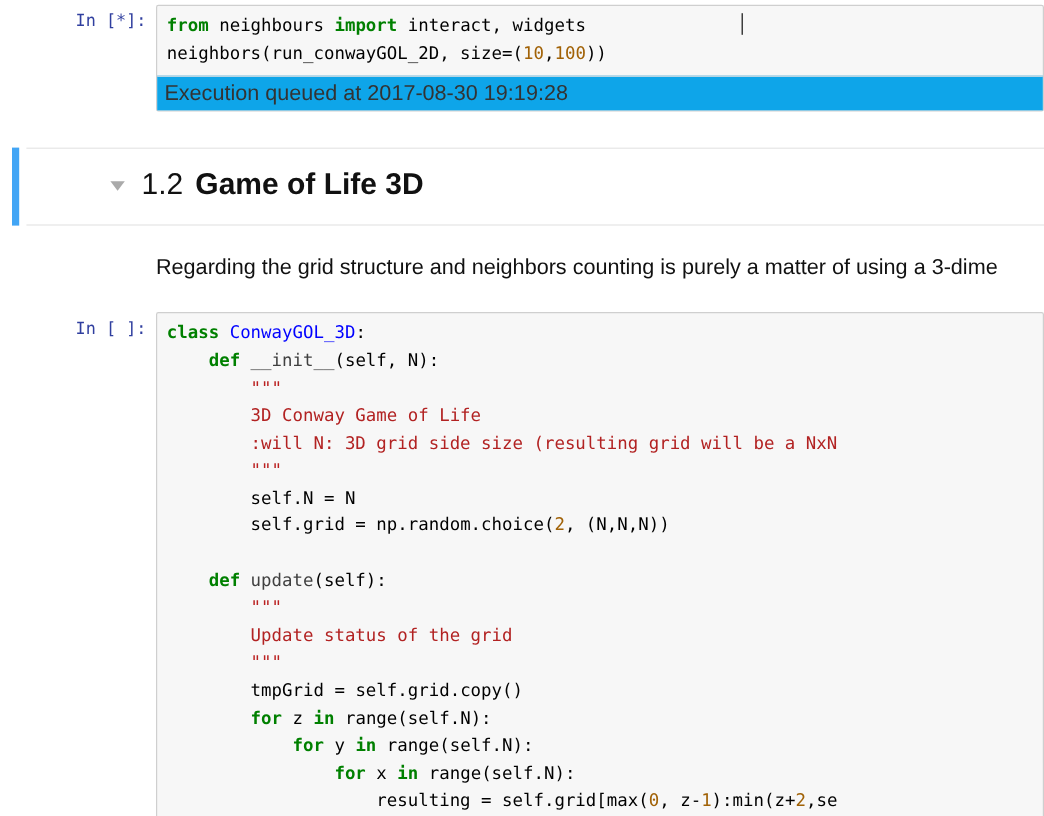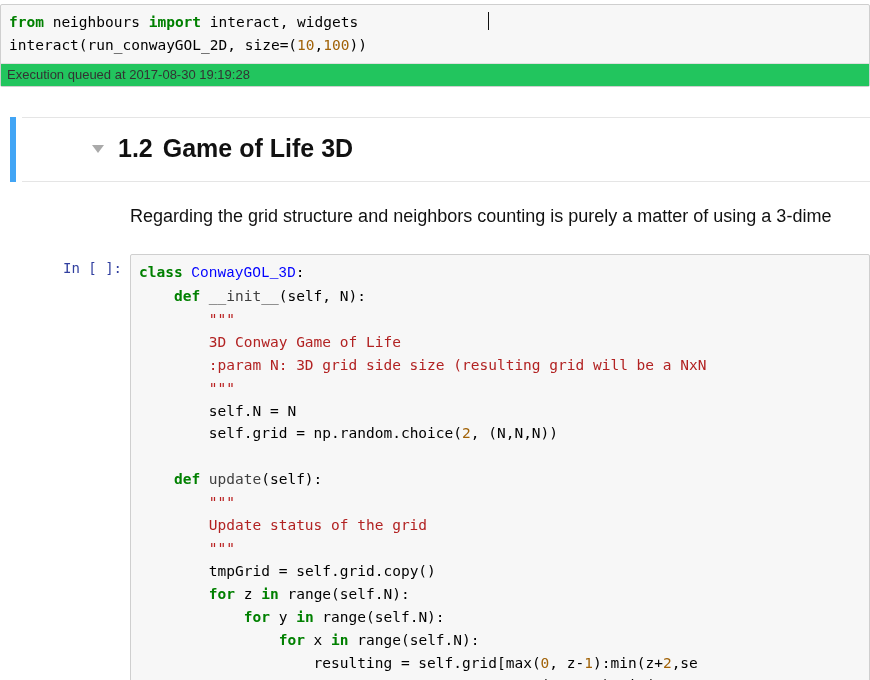--- a/index.html
+++ b/index.html
@@ -39,22 +39,22 @@
   .code-block {
     font-family: Menlo, Consolas, "DejaVu Sans Mono", monospace;
     font-size: 14.5px;
     line-height: 1.58;
     white-space: pre;
     padding: 6px 8px 6px 8px;
     overflow: hidden;
   }
   .queued-bar {
     border-top: 1px solid #e0e0e0;
-    background: #22c55e;
-    font-size: 13px;
+    background: #0ea5e9;
+    font-size: 18px;
     color: #333;
     padding: 3px 6px 4px 6px;
     font-family: "Helvetica Neue", Helvetica, Arial, sans-serif;
   }
   
   .heading-cell {
     margin-top: 30px;
     position: relative;
   }
   .heading-bar {
@@ -80,50 +80,51 @@
     border-right: 6px solid transparent;
     border-top: 8px solid #aaaaaa;
     margin: 0 14px 0 70px;
   }
   h2.section {
     font-size: 25px;
     font-weight: 700;
     margin: 10px 0 12px 0;
     color: #111;
   }
-  .section-number { font-weight: 700; margin-right: 10px; }
+  .section-number { font-weight: 400; margin-right: 10px; }
   .para {
     font-size: 18px;
     color: #111;
     margin: 22px 0 26px 130px;
     line-height: 1.35;
     overflow: hidden;
     white-space: nowrap;
   }
   
   .kw { color: #008000; font-weight: 700; }
   .defkw { color: #008000; font-weight: 700; }
-  .cls { color: #0000ff; font-family: Liberation Mono, monospace; }
+  .cls { color: #0000ff; }
   .fn { color: #404040; }
   .builtin { color: #000000; }
   .num { color: #a16207; }
   .str { color: #ba2121; }
   .doc { color: #b22222; }
   .cursor {
     display:inline-block; width:1px; height:18px; background:#111;
     vertical-align:-3px; margin-left:130px;
   }
 </style>
 </head>
 <body>
 
 <div class="cell cell-top-pad">
+  <div class="prompt-col">In [*]:</div>
   <div class="input-area-wrap">
     <div class="code-block"><span class="kw">from</span><span> neighbours </span><span class="kw">import</span><span> interact, widgets</span><span class="cursor"></span>
-<span>interact(run_conwayGOL_2D, size</span><span>=</span><span>(</span><span class="num">10</span><span>,</span><span class="num">100</span><span>))</span></div>
+<span>neighbors(run_conwayGOL_2D, size</span><span>=</span><span>(</span><span class="num">10</span><span>,</span><span class="num">100</span><span>))</span></div>
     <div class="queued-bar">Execution queued at 2017-08-30 19:19:28</div>
   </div>
 </div>
 
 <div class="heading-cell">
   <div class="heading-bar"></div>
   <div class="heading-body">
     <div class="collapse-icon"></div>
     <h2 class="section">
       <span class="section-number">1.2</span><span>Game of Life 3D</span>
@@ -133,21 +134,21 @@
 
 <div class="para">Regarding the grid structure and neighbors counting is purely a matter of using a 3-dime</div>
 
 <div class="cell">
   <div class="prompt-col">In [ ]:</div>
   <div class="input-area-wrap">
     <div class="code-block"><span class="kw">class</span><span class="cls"> ConwayGOL_3D</span><span>:</span>
 <span class="defkw">    def</span><span class="fn"> __init__</span><span>(self, N):</span>
 <span class="str">        """</span>
 <span class="doc">        3D Conway Game of Life</span>
-<span class="doc">        :param N: 3D grid side size (resulting grid will be a NxN</span>
+<span class="doc">        :will N: 3D grid side size (resulting grid will be a NxN</span>
 <span class="str">        """</span>
 <span>        self.N </span><span>=</span><span> N</span>
 <span>        self.grid </span><span>=</span><span> np.random.choice(</span><span class="num">2</span><span>, (N,N,N))</span>
 <span></span>
 <span class="defkw">    def</span><span class="fn"> update</span><span>(self):</span>
 <span class="str">        """</span>
 <span class="doc">        Update status of the grid</span>
 <span class="str">        """</span>
 <span>        tmpGrid </span><span>=</span><span> self.grid.copy()</span>
 <span class="kw">        for</span><span> z </span><span class="kw">in</span><span> </span><span class="builtin">range</span><span>(self.N):</span>

